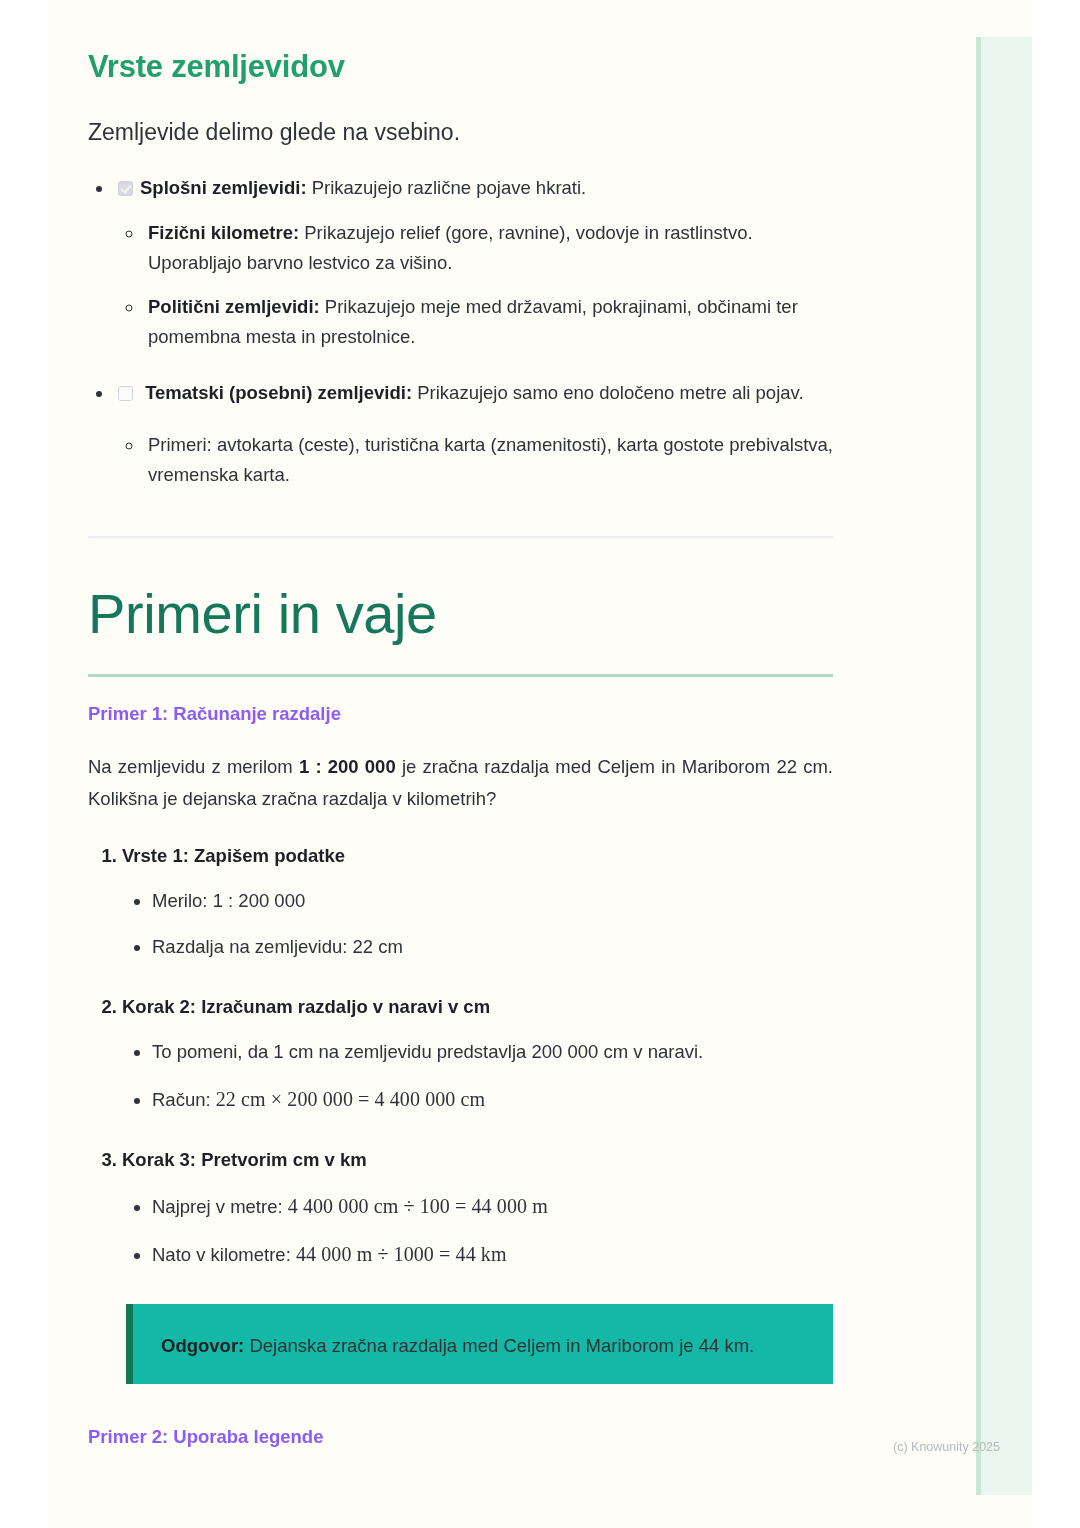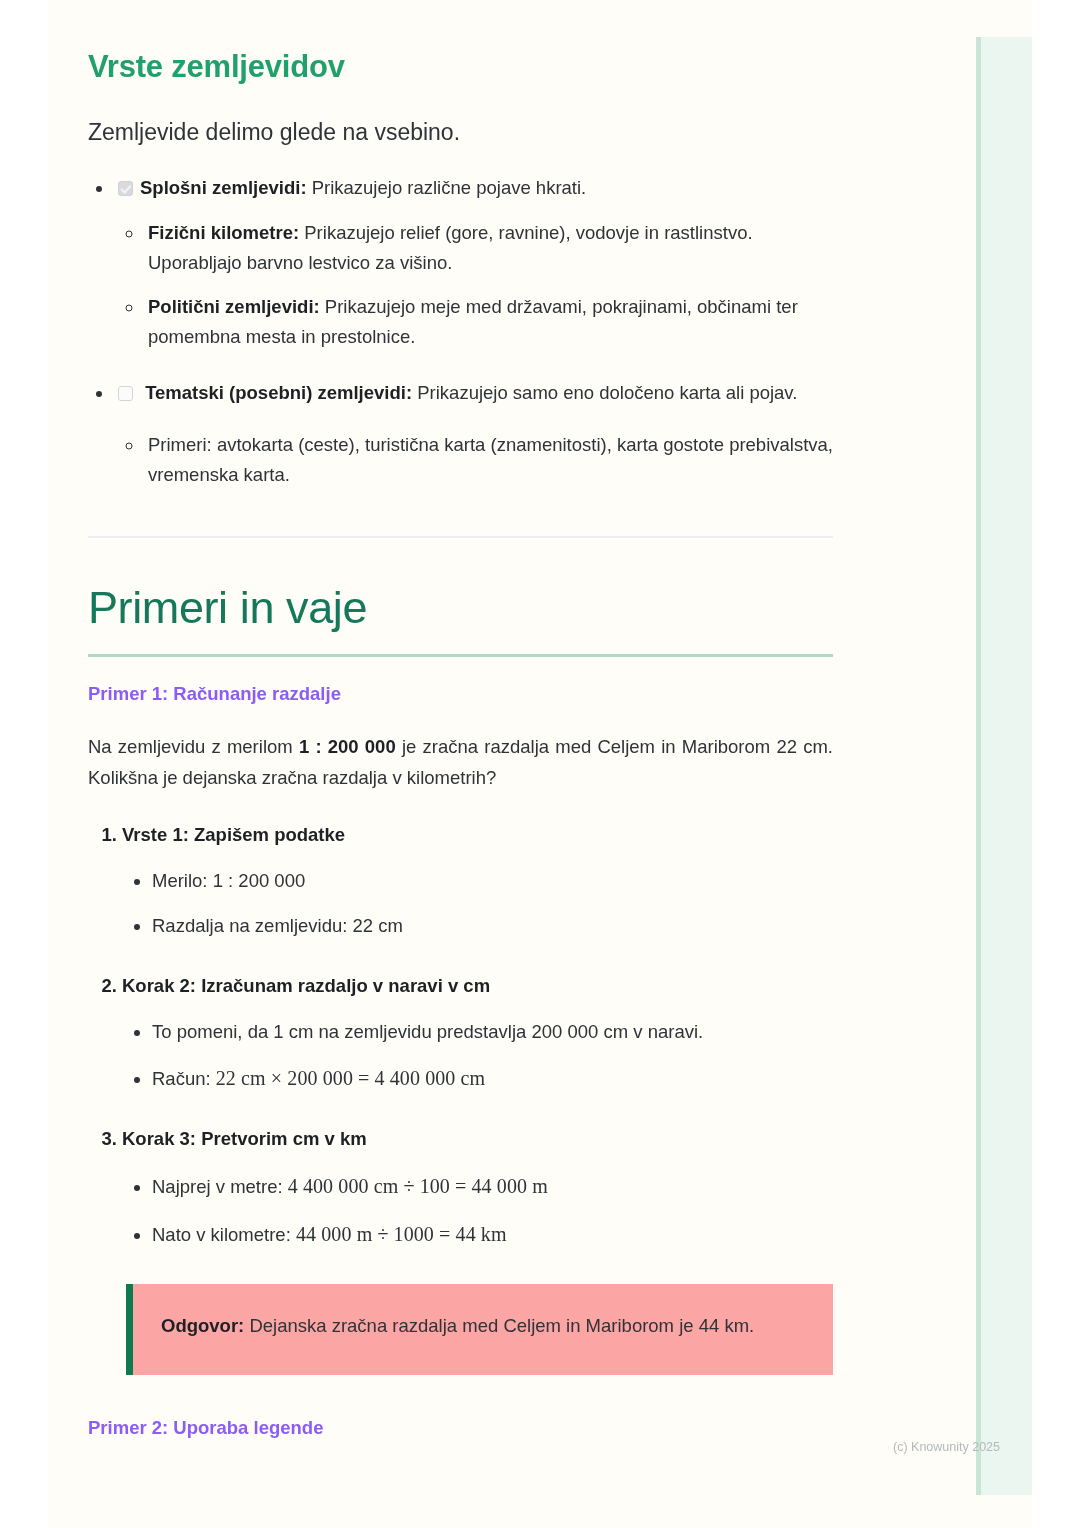--- a/index.html
+++ b/index.html
@@ -56,25 +56,25 @@
 
   h1.section-title {
     font-size: 31px;
     font-weight: 700;
     color: #22a06b;
     margin: 48px 0 0 0;
     letter-spacing: -0.2px;
     line-height: 1.2;
   }
   h1.big-title {
-    font-size: 45px;
+    font-size: 56px;
     font-weight: 400;
     color: #15785a;
     margin: 0;
-    padding-bottom: 20px;
+    padding-bottom: 28px;
     border-bottom: 3px solid #aed9c2;
     line-height: 1.15;
     letter-spacing: -0.4px;
   }
   p.lead {
     font-size: 23px;
     line-height: 1.55;
     margin: 30px 0 0 0;
     color: #2e3338;
   }
@@ -189,24 +189,24 @@
   .math {
     font-family: "Liberation Serif", serif;
     font-size: 20px;
     letter-spacing: 0.1px;
   }
 
   
   .callout {
     margin: 34px 0 0 38px;
     width: 707px;
-    background: #fca5a5;
+    background: #14b8a6;
     border-left: 7px solid #11794f;
     box-sizing: border-box;
-    padding: 26px 30px 34px 28px;
+    padding: 26px 30px 22px 28px;
   }
   .callout p {
     margin: 0;
     font-size: 18.5px;
     line-height: 1.7;
     text-align: justify;
     color: #2e3338;
   }
 
   
@@ -239,21 +239,21 @@
       <li>
         <span class="cbox checked"></span><strong>Splošni zemljevidi:</strong><span> Prikazujejo različne pojave hkrati.</span>
 
         <ul class="l2">
           <li><strong>Fizični kilometre:</strong><span> Prikazujejo relief (gore, ravnine), vodovje in rastlinstvo. Uporabljajo barvno lestvico za višino.</span></li>
           <li><strong>Politični zemljevidi:</strong><span> Prikazujejo meje med državami, pokrajinami, občinami ter pomembna mesta in prestolnice.</span></li>
         </ul>
       </li>
 
       <li class="justify-item" style="margin-top:26px;">
-        <span class="cbox unchecked"></span><strong> Tematski (posebni) zemljevidi:</strong><span> Prikazujejo samo eno določeno karta ali pojav.</span>
+        <span class="cbox unchecked"></span><strong> Tematski (posebni) zemljevidi:</strong><span> Prikazujejo samo eno določeno metre ali pojav.</span>
 
         <ul class="l2" style="text-align:justify;">
           <li style="margin-top:22px;"><span>Primeri: avtokarta (ceste), turistična karta (znamenitosti), karta gostote prebivalstva, vremenska karta.</span></li>
         </ul>
       </li>
     </ul>
 
     <hr class="rule">
 
     <div style="margin-top:44px;">

